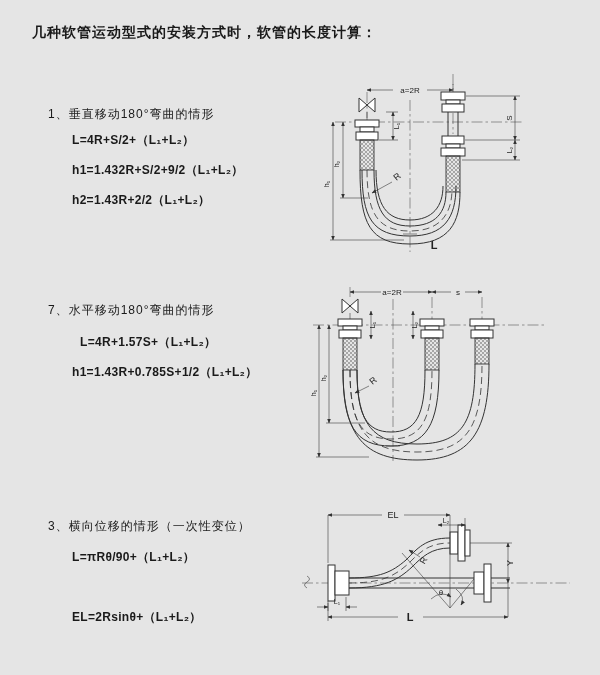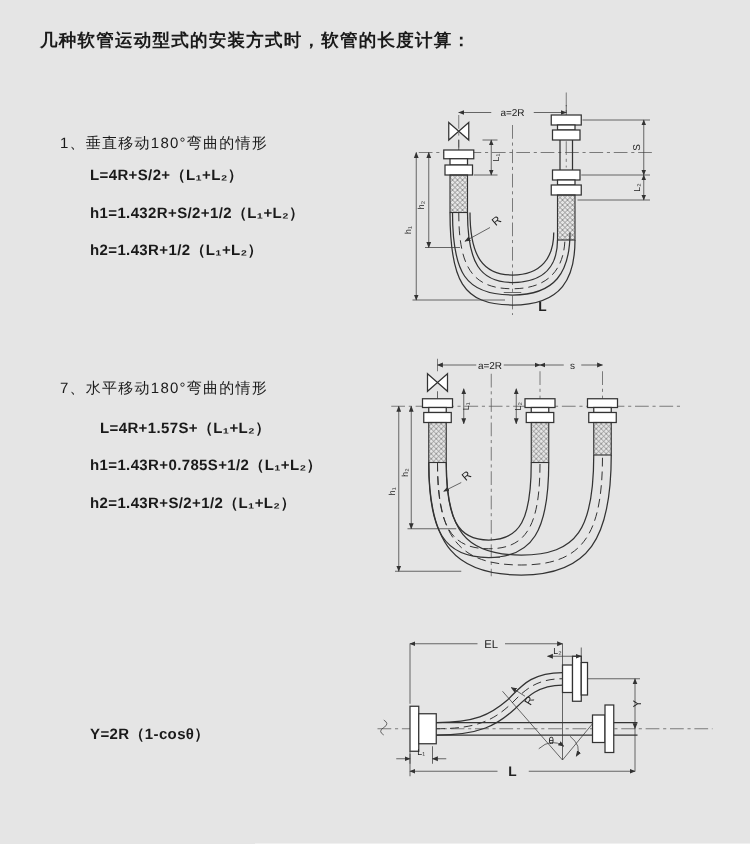--- a/index.html
+++ b/index.html
@@ -22,29 +22,30 @@
 </style>
 </head>
 <body>
 
 <div class="page">
 
   <div class="title">几种软管运动型式的安装方式时，软管的长度计算：</div>
 
   <div class="sec-heading" style="left:48px;top:106px">1、垂直移动180°弯曲的情形</div>
   <div class="formula" style="left:72px;top:132px">L=4R+S/2+（L₁+L₂）</div>
-  <div class="formula" style="left:72px;top:162px">h1=1.432R+S/2+1/2（L₁+L₂）</div>
-  <div class="formula" style="left:72px;top:192px">h2=1.43R+1/2（L₁+L₂）</div>
+  <div class="formula" style="left:72px;top:162px">h1=1.432R+S/2+9/2（L₁+L₂）</div>
+  <div class="formula" style="left:72px;top:192px">h2=1.43R+2/2（L₁+L₂）</div>
 
   <div class="sec-heading" style="left:48px;top:302px">7、水平移动180°弯曲的情形</div>
   <div class="formula" style="left:80px;top:334px">L=4R+1.57S+（L₁+L₂）</div>
   <div class="formula" style="left:72px;top:364px">h1=1.43R+0.785S+1/2（L₁+L₂）</div>
-  <div class="formula" style="left:72px;top:394px">h2=1.43R+S/2+1/2（L₁+L₂）</div>
-
-  <div class="formula" style="left:72px;top:579px">Y=2R（1-cosθ）</div>
+
+  <div class="sec-heading" style="left:48px;top:518px">3、横向位移的情形（一次性变位）</div>
+  <div class="formula" style="left:72px;top:549px">L=πRθ/90+（L₁+L₂）</div>
+  <div class="formula" style="left:72px;top:609px">EL=2Rsinθ+（L₁+L₂）</div>
 
   <svg class="diag" style="left:310px;top:72px" width="290" height="185" viewBox="0 0 290 185">
     <defs>
       <pattern id="hx1" width="4" height="4" patternUnits="userSpaceOnUse">
         <path d="M0,4 L4,0 M0,0 L4,4" stroke="#666" stroke-width="0.5"></path>
       </pattern>
       <marker id="ar1" viewBox="0 0 10 10" refX="9" refY="5" markerWidth="8" markerHeight="8" orient="auto-start-reverse">
         <path d="M0,1 L10,5 L0,9 z" fill="#333"></path>
       </marker>
     </defs>

